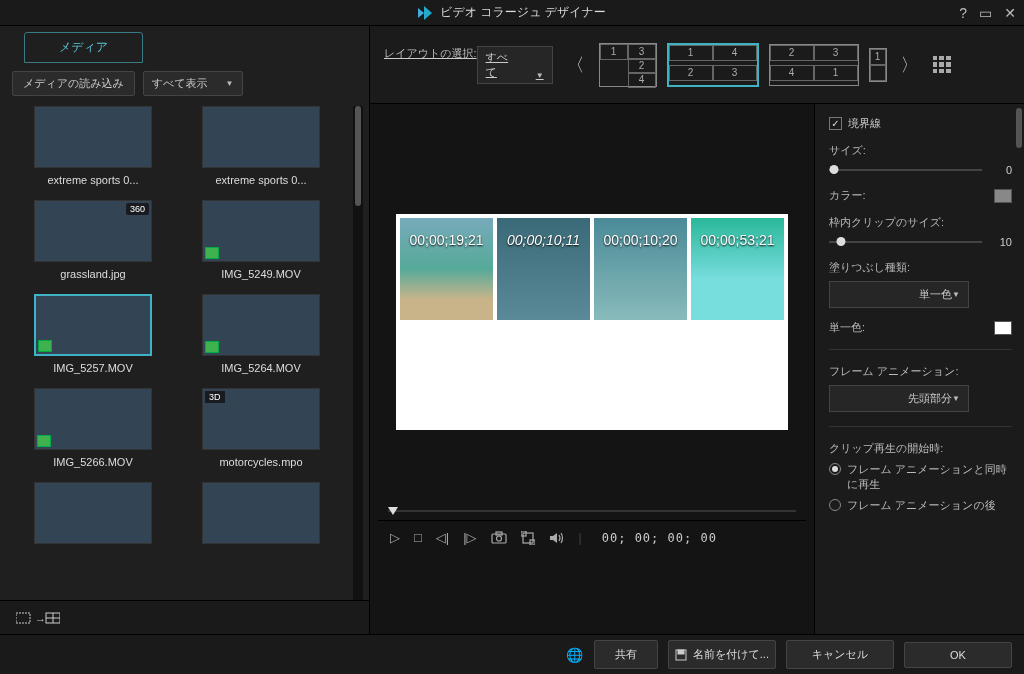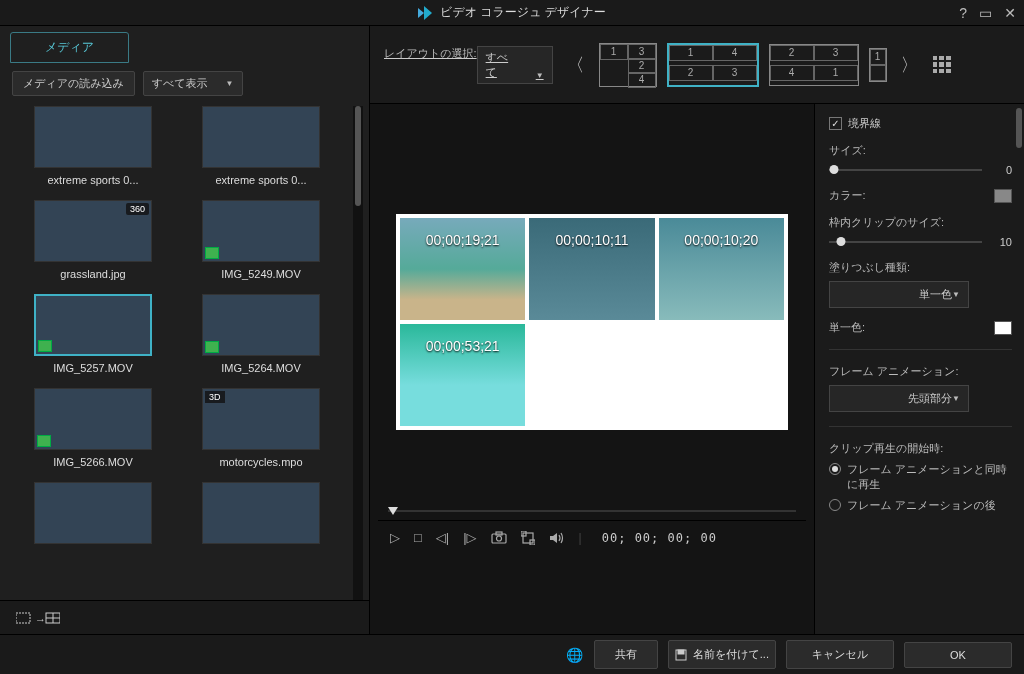--- a/index.html
+++ b/index.html
@@ -10,21 +10,21 @@
 .titlebar .title { font-size:12px; color:#ddd; display:flex; align-items:center; gap:6px; }
 .titlebar .title svg { display:block; }
 .win-ctrls { position:absolute; right:8px; top:0; height:26px; display:flex; align-items:center; gap:12px; }
 .win-ctrls span { color:#bbb; font-size:14px; cursor:pointer; }
 
 
 .main { display:flex; height:608px; }
 
 
 .left { width:370px; display:flex; flex-direction:column; background:#1f1f1f; border-right:1px solid #000; padding:6px 0 0 0;}
-.tabrow { display:flex; padding:0 10px; }
+.tabrow { display:flex; padding:0 24px; }
 .tab { padding:6px 34px; color:#4aa; font-size:12px; border:1px solid #2b6; border-bottom:none; background:#1f1f1f; border-radius:3px 3px 0 0;}
 .mediatab { color:#58c9d8; border:1px solid #3a7a85; }
 
 .left-tools { display:flex; gap:8px; padding:8px 12px 6px; align-items:center;}
 .btn { background:#2b2b2b; border:1px solid #444; color:#ccc; padding:4px 10px; font-size:11px; cursor:pointer; border-radius:2px;}
 .sel { background:#2b2b2b; border:1px solid #444; color:#ccc; padding:4px 8px; font-size:11px; display:flex; align-items:center; gap:18px; cursor:pointer; border-radius:2px;}
 .sel::after, .seldrop::after { content:"▼"; font-size:8px; color:#bbb; }
 
 .thumbs-area { flex:1; overflow:hidden; padding:4px 6px 0 18px; display:flex; }
 .thumbs-grid { flex:1; display:grid; grid-template-columns:repeat(2,150px); grid-auto-rows:min-content; column-gap:18px; row-gap:4px;}
@@ -65,24 +65,24 @@
 .layouts { display:flex; gap:10px; align-items:center;}
 .layout-tile { border:1px solid #888; display:grid; font-size:10px; color:#aaa;}
 .layout-tile.sel-tile { border:2px solid #3fb2c6; }
 .lt-cell { border:1px solid #666; display:flex; align-items:center; justify-content:center; min-width:26px; height:16px;}
 .grid-btn { width:18px; height:18px; display:grid; grid-template-columns:repeat(3,1fr); grid-template-rows:repeat(3,1fr); gap:2px; cursor:pointer;}
 .grid-btn span { background:#aaa; }
 
 
 .center { flex:1; display:flex;}
 .preview-area { flex:1; display:flex; flex-direction:column; align-items:center; padding:10px 8px 4px;}
-.collage { width:392px; height:216px; border:4px solid #fff; display:grid; grid-template-columns:1fr 1fr 1fr; grid-template-rows:1fr 1fr; gap:4px; background:#fff; margin-top:100px;}
+.collage { width:392px; height:216px; border:4px solid #fff; display:grid; grid-template-columns:1fr 1fr 1fr 1fr; grid-template-rows:1fr 1fr; gap:4px; background:#fff; margin-top:100px;}
 .ccell { position:relative; overflow:hidden; }
 .ccell.c1 { background:linear-gradient(#7ab 0%,#5a9 50%,#c9b48a 80%);}
-.ccell.c2 { background:linear-gradient(#3a6a78,#5a8a98);}
+.ccell.c2 { background:linear-gradient(#3a6a78,#5a8a98);font-style:italic;}
 .ccell.c3 { background:linear-gradient(#4a8a98,#8bb);}
 .ccell.c4 { background:linear-gradient(#2ab89a,#7dd 60%);}
 .tc { position:absolute; top:14px; left:0; right:0; text-align:center; color:#fff; font-size:14px; text-shadow:0 1px 2px #000; font-weight:500;}
 
 .timeline { width:100%; margin-top:80px; height:10px; position:relative; padding:0 10px;}
 .timeline .line { height:2px; background:#333; width:100%;}
 .timeline .head { position:absolute; left:10px; top:-3px; width:0; height:0; border-left:5px solid transparent; border-right:5px solid transparent; border-top:8px solid #ddd;}
 
 .playbar { height:34px; display:flex; align-items:center; gap:14px; padding:0 12px; border-top:1px solid #000; width:100%;}
 .pico { color:#aaa; font-size:13px; cursor:pointer;}

